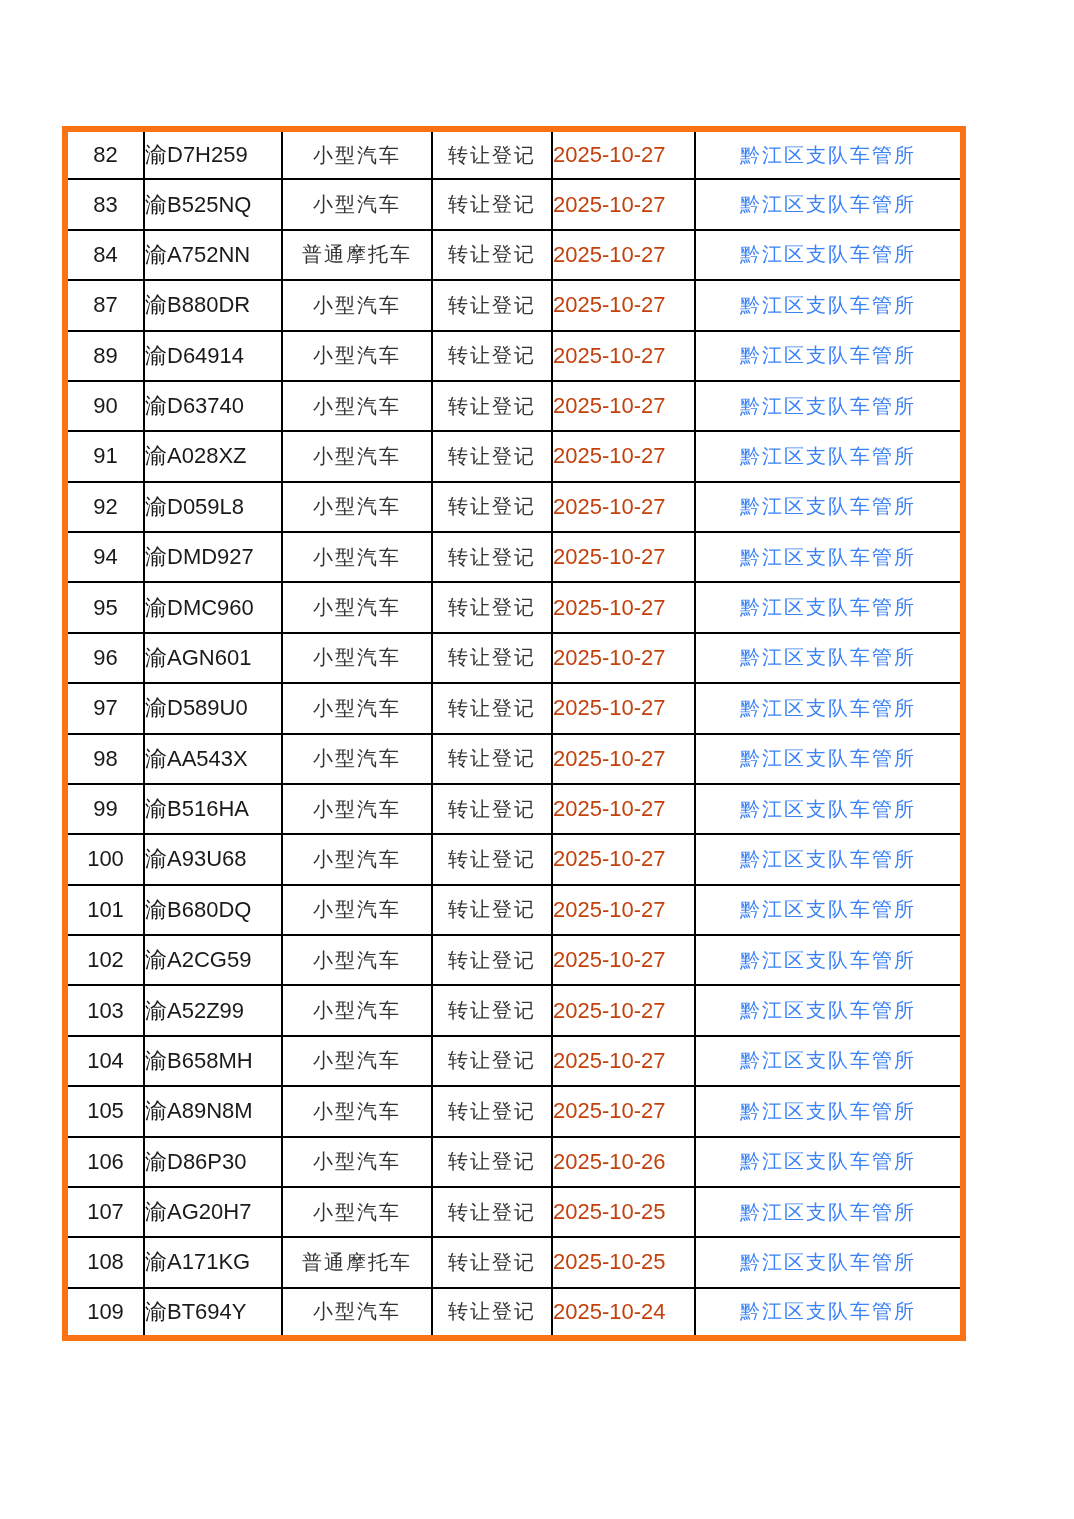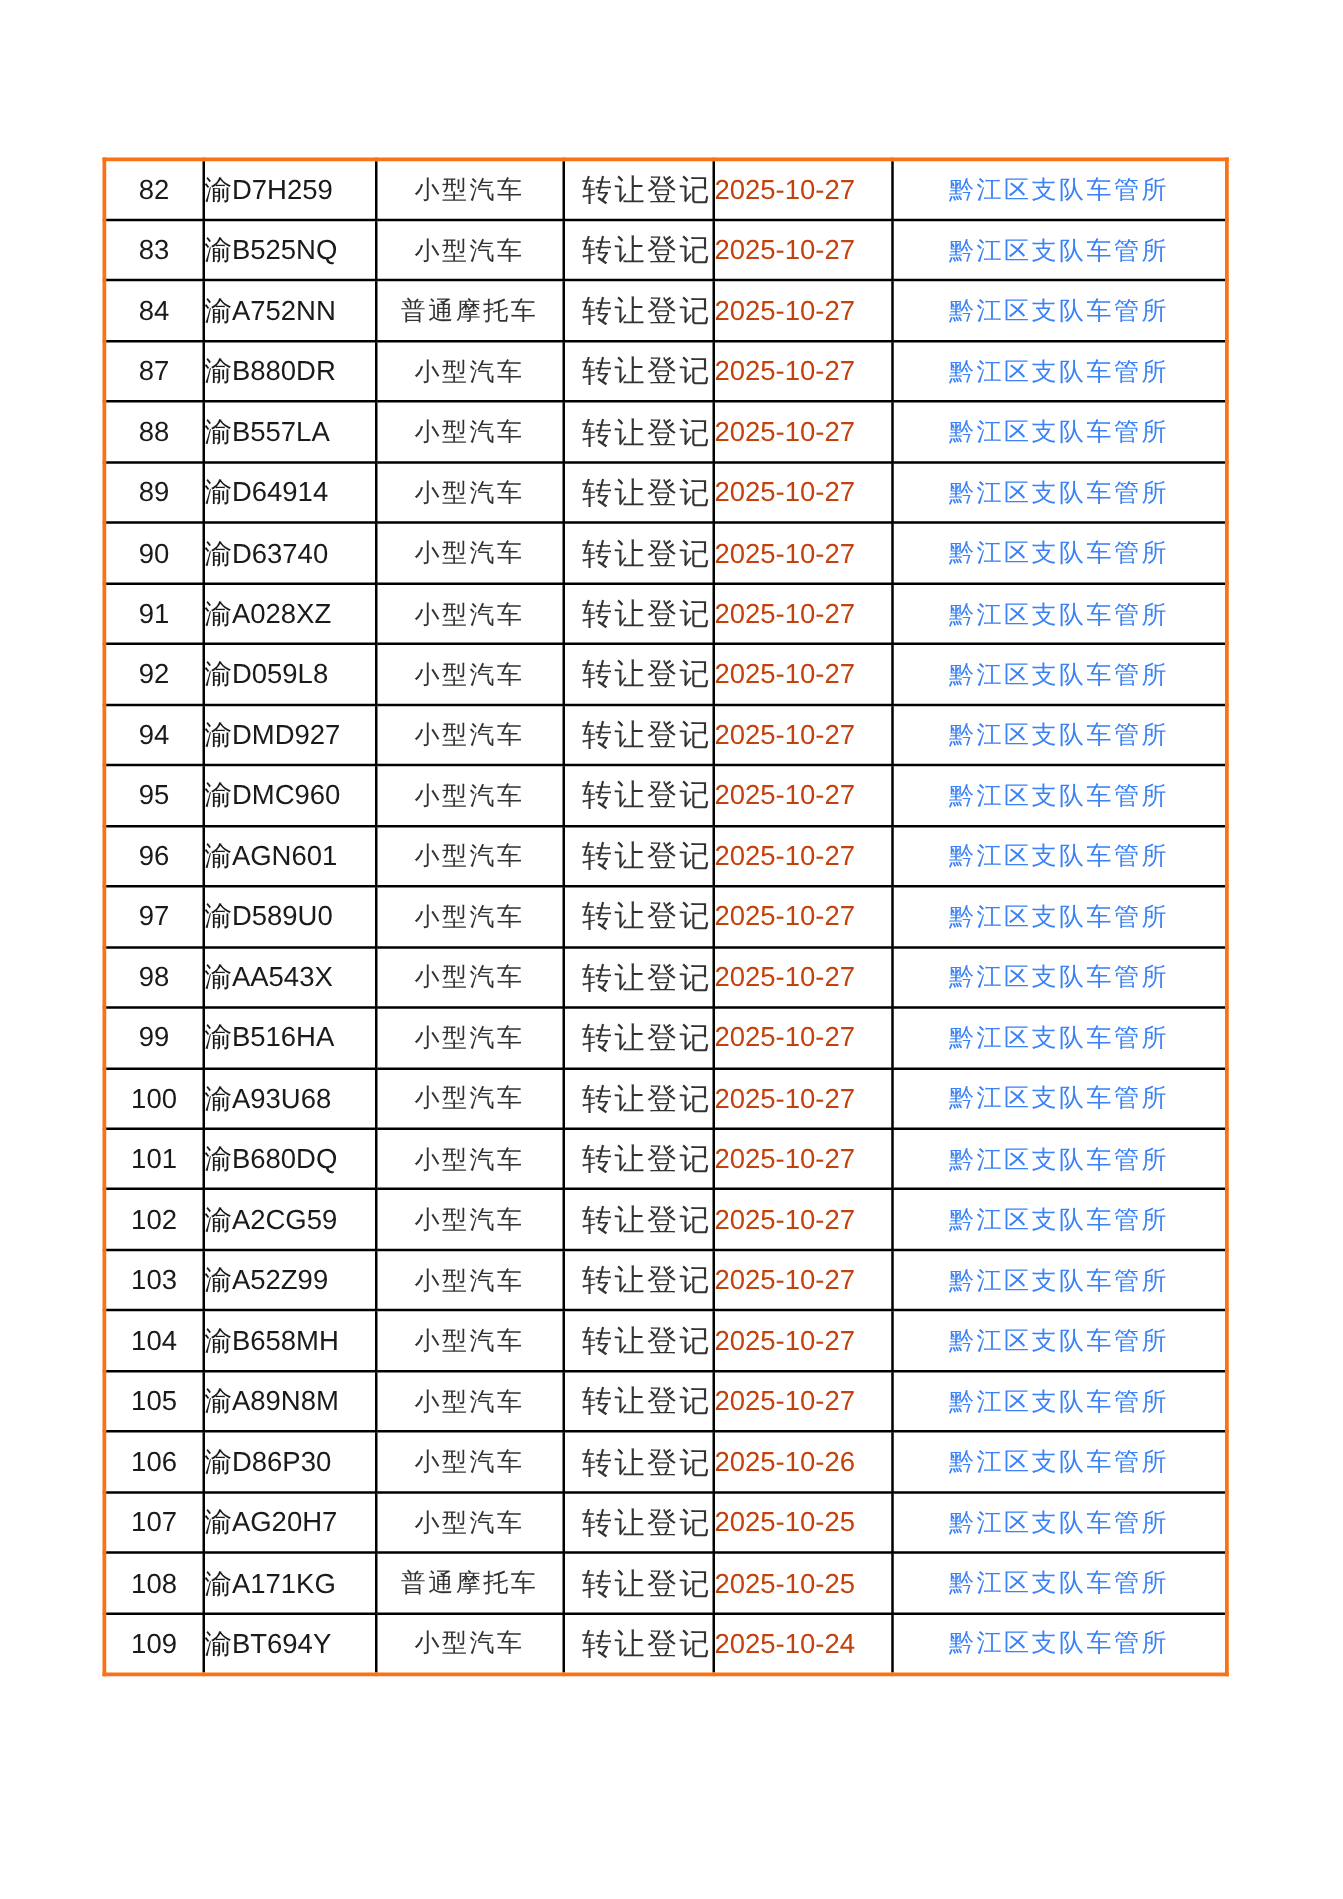--- a/index.html
+++ b/index.html
@@ -15,27 +15,27 @@
   }
   .page {
     position: absolute;
     left: 0; top: 0;
     width: 1074px;
     height: 1519px;
     background: #ffffff;
   }
   table.reg-table {
     position: absolute;
-    left: 82px;
+    left: 62px;
     top: 126px;
     width: 898px;
     height: 1215px;
     border-collapse: collapse;
     table-layout: fixed;
-    border: 3px solid #f97316;
+    border: 6px solid #f97316;
   }
   table.reg-table tr {
     height: 43.4px;
   }
   table.reg-table td {
     border: 2px solid #000;
     padding: 0;
     vertical-align: middle;
     overflow: hidden;
     white-space: nowrap;
@@ -58,24 +58,24 @@
     color: #1a1a1a;
   }
   td.c-type {
     text-align: center;
     font-family: "Liberation Serif", "DejaVu Serif", serif;
     font-size: 20px;
     letter-spacing: 2px;
     color: #333333;
   }
   td.c-reg {
-    text-align: right;
+    text-align: center;
     padding-left: 4px;
     font-family: Liberation Mono, monospace;
-    font-size: 24px;
+    font-size: 20px;
     letter-spacing: 2px;
     color: #333333;
   }
   td.c-date {
     font-size: 22px;
     color: #c2410c;
   }
   td.c-office {
     text-align: center;
     font-family: "Liberation Serif", "DejaVu Serif", serif;
@@ -124,28 +124,20 @@
   </tr>
         <tr>
     <td class="c-no">87</td>
     <td class="c-plate">渝B880DR</td>
     <td class="c-type">小型汽车</td>
     <td class="c-reg">转让登记</td>
     <td class="c-date">2025-10-27</td>
     <td class="c-office">黔江区支队车管所</td>
   </tr>
         <tr>
-    <td class="c-no">88</td>
-    <td class="c-plate">渝B557LA</td>
-    <td class="c-type">小型汽车</td>
-    <td class="c-reg">转让登记</td>
-    <td class="c-date">2025-10-27</td>
-    <td class="c-office">黔江区支队车管所</td>
-  </tr>
-        <tr>
     <td class="c-no">89</td>
     <td class="c-plate">渝D64914</td>
     <td class="c-type">小型汽车</td>
     <td class="c-reg">转让登记</td>
     <td class="c-date">2025-10-27</td>
     <td class="c-office">黔江区支队车管所</td>
   </tr>
         <tr>
     <td class="c-no">90</td>
     <td class="c-plate">渝D63740</td>

